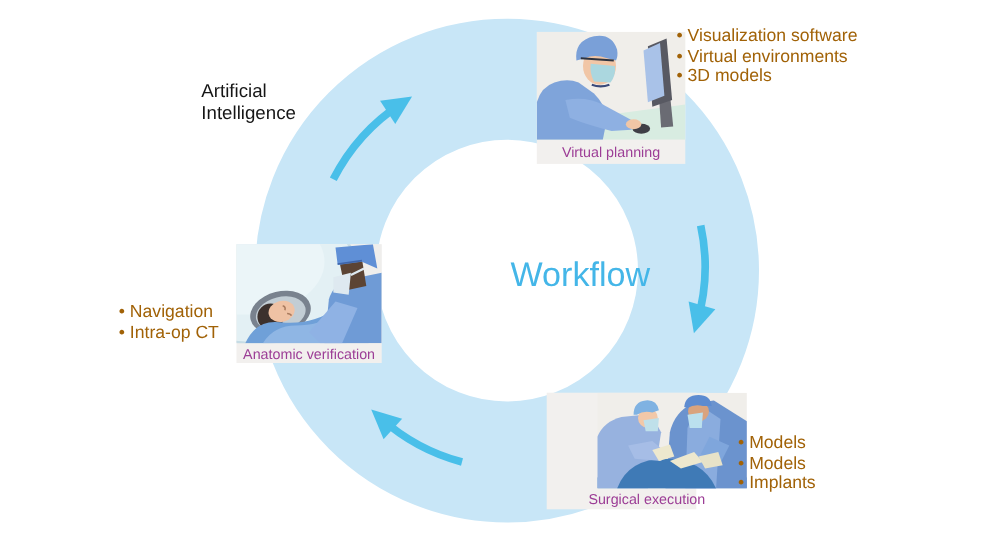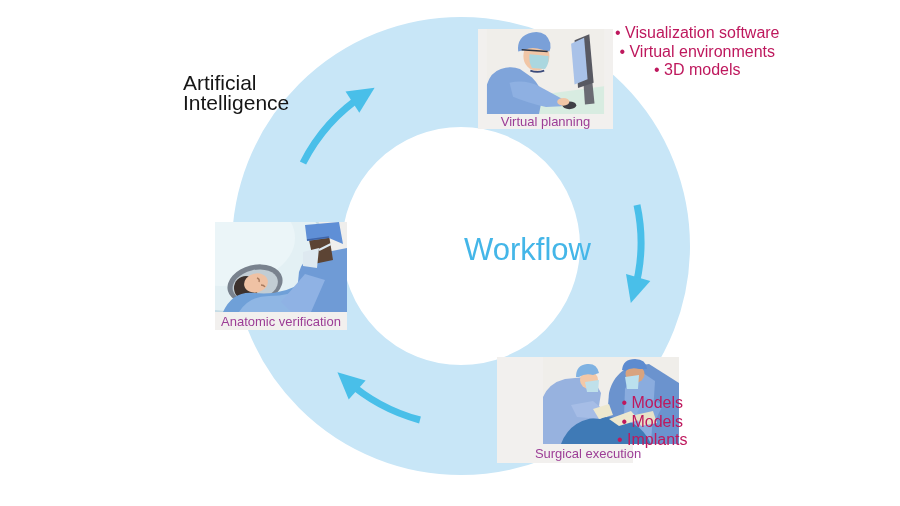--- a/index.html
+++ b/index.html
@@ -29,21 +29,21 @@
     font-size: 31px;
     font-weight: 400;
     color: #44B6E8;
     letter-spacing: 0px;
     z-index: 3;
   }
 
   .ai-label {
     position: absolute;
     left: 183px; top: 73px;
-    font-size: 21px;
+    font-size: 17px;
     line-height: 20px;
     color: #161616;
     z-index: 3;
   }
 
   .stage-card {
     position: absolute;
     background: #F2F0EE;
     z-index: 2;
     display: flex;
@@ -53,41 +53,40 @@
   .stage-label {
     flex: 1;
     display: flex;
     align-items: center;
     justify-content: center;
     font-size: 13px;
     color: #9C3D96;
     white-space: nowrap;
   }
 
-  #card-virtual-planning   { left: 478px; top: 29px;  width: 135px; height: 100px; }
+  #card-virtual-planning   { left: 488px; top: 29px;  width: 135px; height: 120px; }
   #card-anatomic-verification { left: 215px; top: 222px; width: 132px; height: 108px; }
   #card-surgical-execution { left: 497px; top: 357px; width: 136px; height: 106px; padding-left: 46px; }
 
   .bullet-list {
     position: absolute;
     list-style: none;
     font-size: 16px;
     line-height: 18.5px;
-    color: #be185d;
+    color: #a16207;
     z-index: 3;
-    text-align: center;
   }
   .bullet-list li::before {
     content: "\2022\00a0";
     font-size: 16px;
   }
 
   #bullets-virtual-planning   { left: 615px; top: 24px;  }
   #bullets-anatomic-verification { left: 108px; top: 275px; }
-  #bullets-surgical-execution { left: 617px; top: 394px; }
+  #bullets-surgical-execution { left: 671px; top: 394px; }
 </style>
 </head>
 <body>
 
 <div class="canvas">
 
   <svg class="ring-svg" viewBox="0 0 900 506" aria-hidden="true">
     <defs>
       <marker id="ah" viewBox="0 0 10 10" refX="5.5" refY="5" markerWidth="4.2" markerHeight="4.2" orient="auto">
         <path d="M0.4,0.7 L9.4,5 L0.4,9.3 Z" fill="#49BFE9"></path>
@@ -216,14 +215,18 @@
     <li>Virtual environments</li>
     <li>3D models</li>
   </ul>
 
   <ul class="bullet-list" id="bullets-surgical-execution">
     <li>Models</li>
     <li>Models</li>
     <li>Implants</li>
   </ul>
 
+  <ul class="bullet-list" id="bullets-anatomic-verification">
+    <li>Navigation</li>
+    <li>Intra-op CT</li>
+  </ul>
 
 </div>
 
 </body></html>

